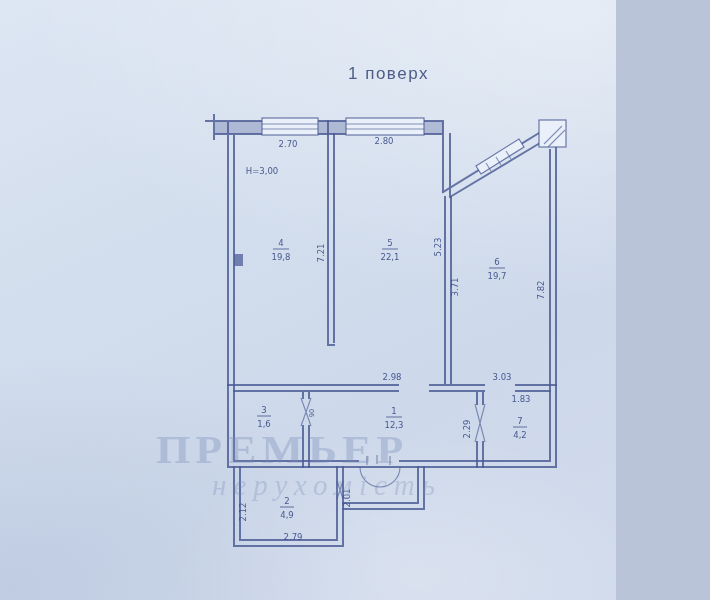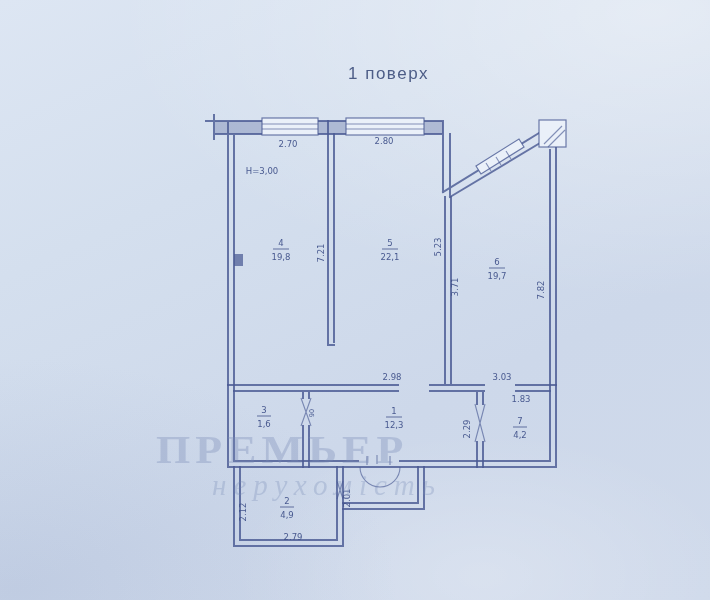--- a/index.html
+++ b/index.html
@@ -1,17 +1,17 @@
 <!DOCTYPE html>
 <html><head>
 <meta charset="utf-8">
 <style>
   html,body{margin:0;padding:0;background:#b9c4d8;}
   #photo{
-    position:relative;width:710px;height:600px;overflow:hidden;
+    position:relative;width:616px;height:600px;overflow:hidden;
     background:linear-gradient(155deg,#dde6f3 0%,#d4dfee 30%,#cdd8ea 65%,#d0daeb 100%);
     font-family:"DejaVu Sans",sans-serif;
   }
   #photo::before{
     content:"";position:absolute;inset:0;pointer-events:none;
     background:
       radial-gradient(900px 480px at 92% 2%, rgba(255,255,255,.42), transparent 60%),
       radial-gradient(700px 420px at 2% 98%, rgba(138,156,194,.20), transparent 55%),
       radial-gradient(420px 240px at 68% 96%, rgba(255,255,255,.22), transparent 60%);
   }

